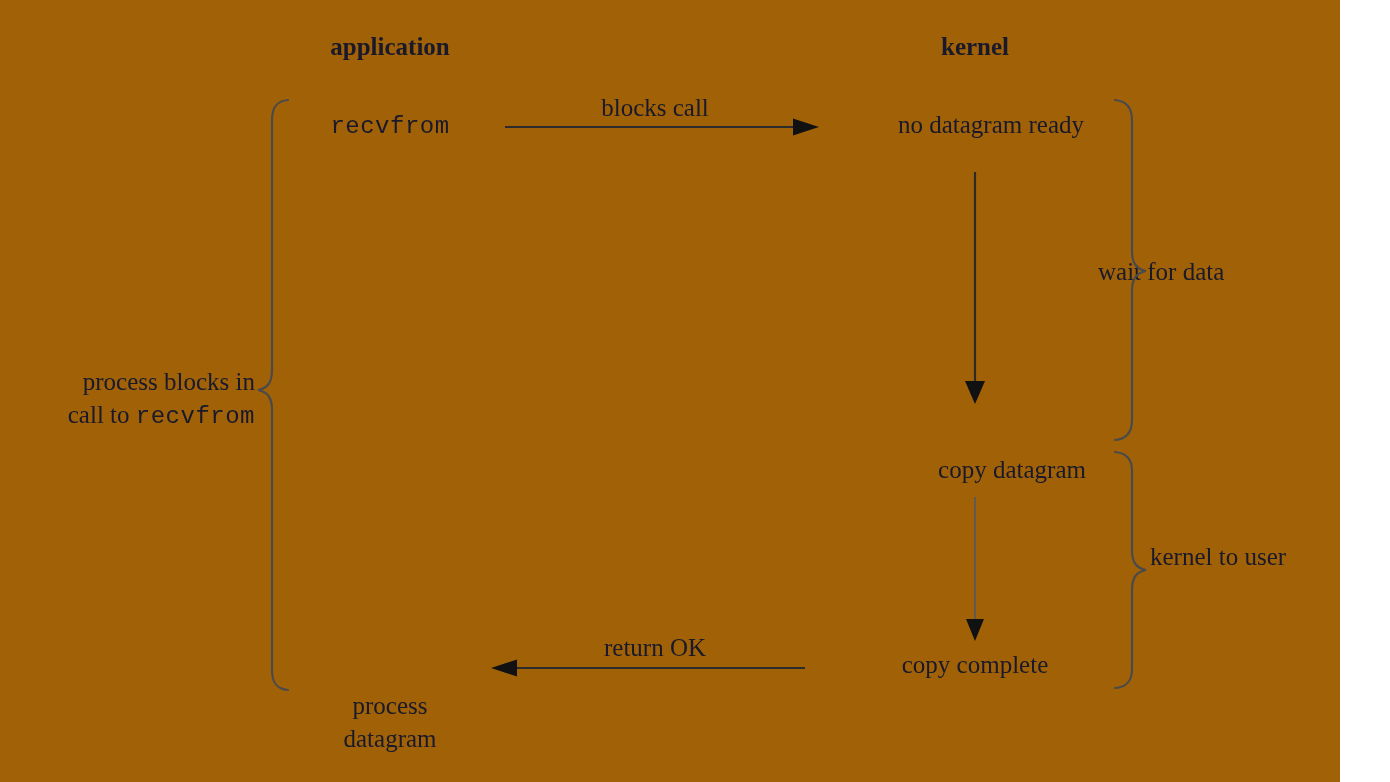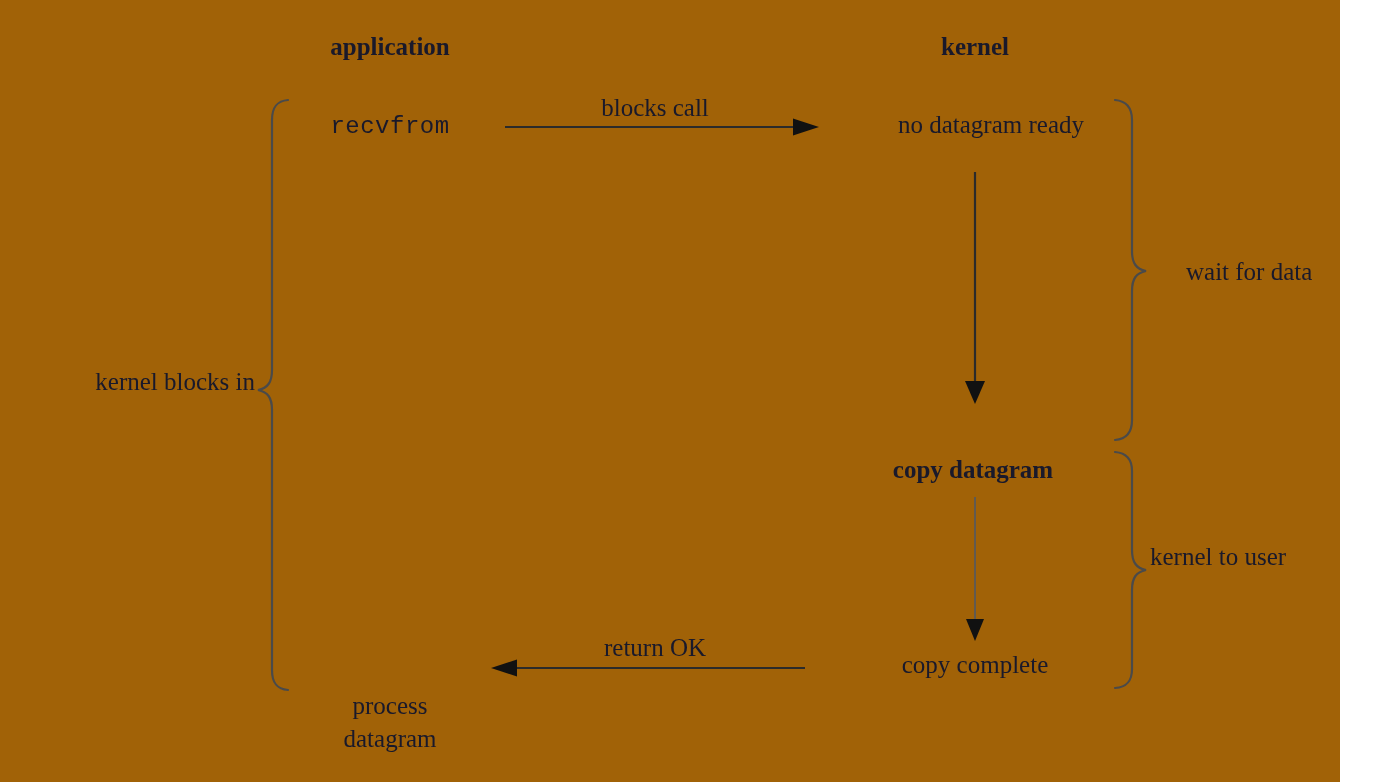--- a/index.html
+++ b/index.html
@@ -65,33 +65,34 @@
   <div class="lbl mono center" style="left:390px; top:112px;">recvfrom</div>
 
   <div class="lbl center two-line" style="left:390px; top:689px;">
     <div>process</div>
     <div>datagram</div>
   </div>
 
   <div class="lbl center" style="left:975px; top:110px;margin-left:16px;">no datagram ready</div>
 
 
-  <div class="lbl center" style="left:973px; top:455px;font-weight:bold;">copy datagram</div>
+  <div class="lbl center" style="left:1012px; top:455px;">copy datagram</div>
 
   <div class="lbl center" style="left:975px; top:650px;">copy complete</div>
 
   <div class="lbl center" style="left:655px; top:93px;">blocks call</div>
 
   <div class="lbl center" style="left:655px; top:633px;">return OK</div>
 
   <div class="lbl right two-line" style="left:255px; top:365px;">
-    <div>kernel blocks in</div>
+    <div>process blocks in</div>
+    <div><span>call to </span><span class="mono">recvfrom</span></div>
   </div>
 
-  <div class="lbl" style="left:1186px; top:257px;">wait for data</div>
+  <div class="lbl" style="left:1098px; top:257px;">wait for data</div>
 
   <div class="lbl two-line" style="left:1150px; top:540px;">
     <div>kernel to user</div>
   </div>
 
   <svg class="overlay" viewBox="0 0 1390 782" xmlns="http://www.w3.org/2000/svg">
 
     <g>
       <line x1="505" y1="127" x2="793" y2="127" stroke="#2b2b2b" stroke-width="2.2"></line>
       <polygon points="793,118.5 819,127 793,135.5" fill="#111111"></polygon>

